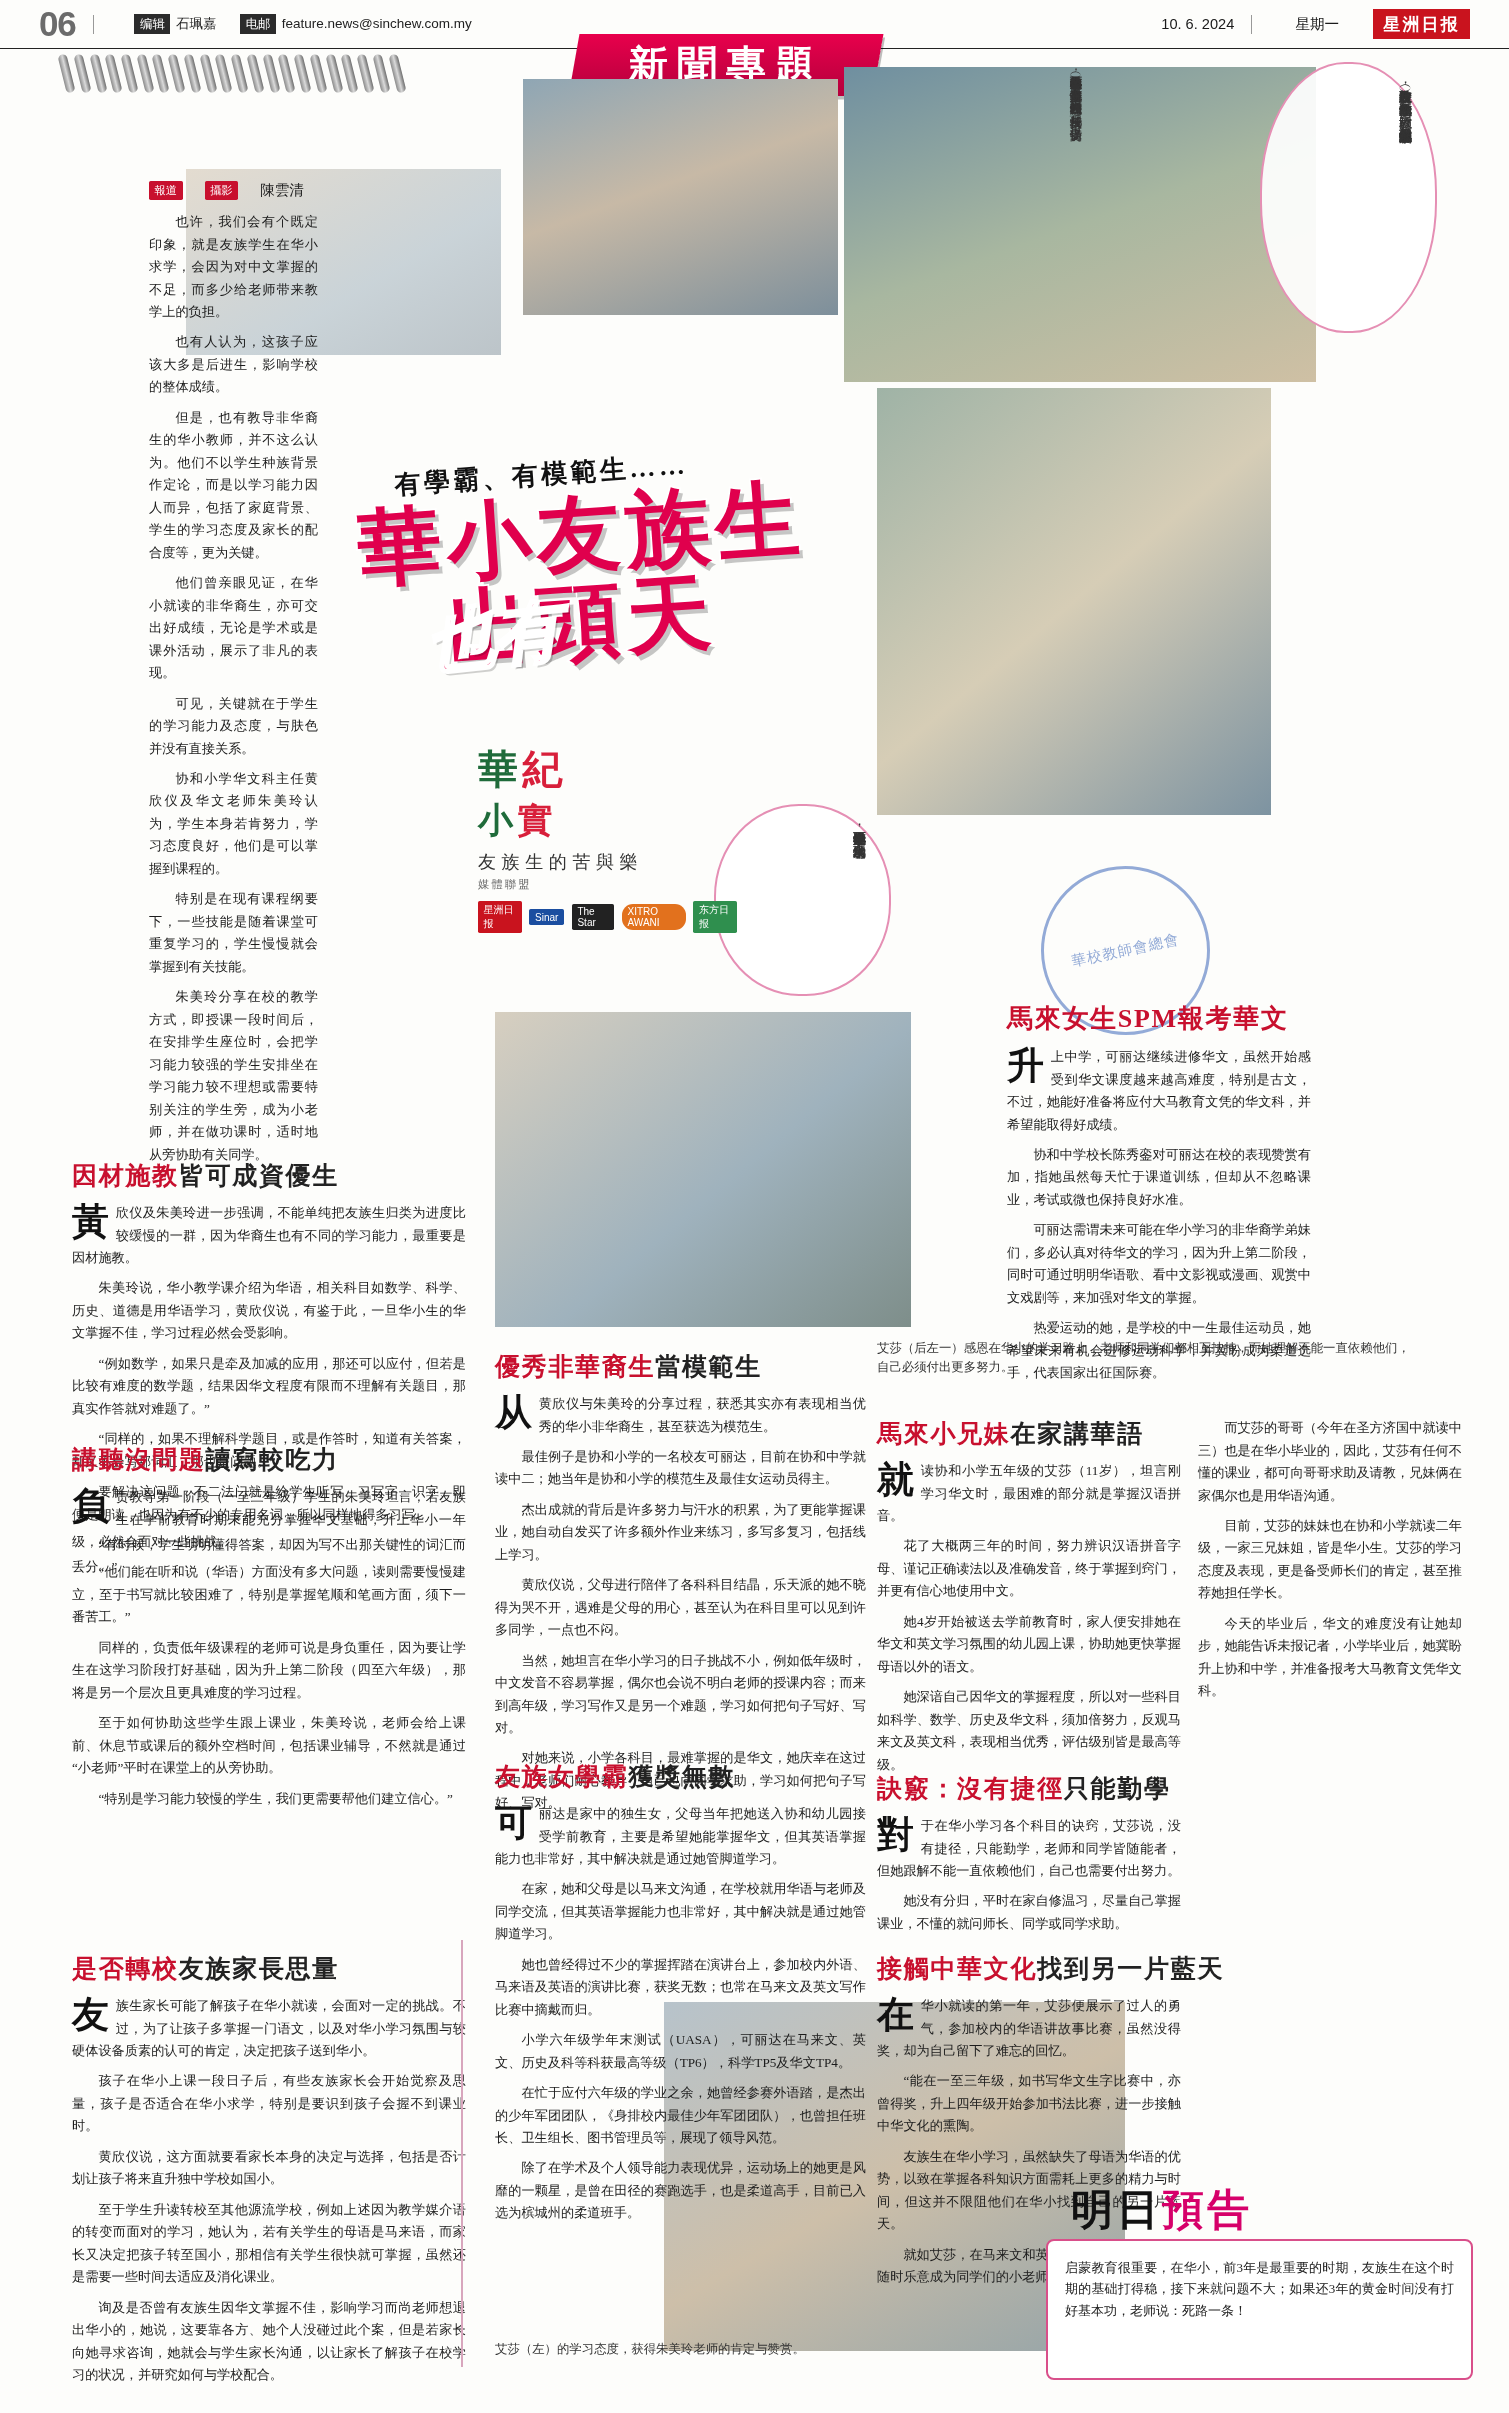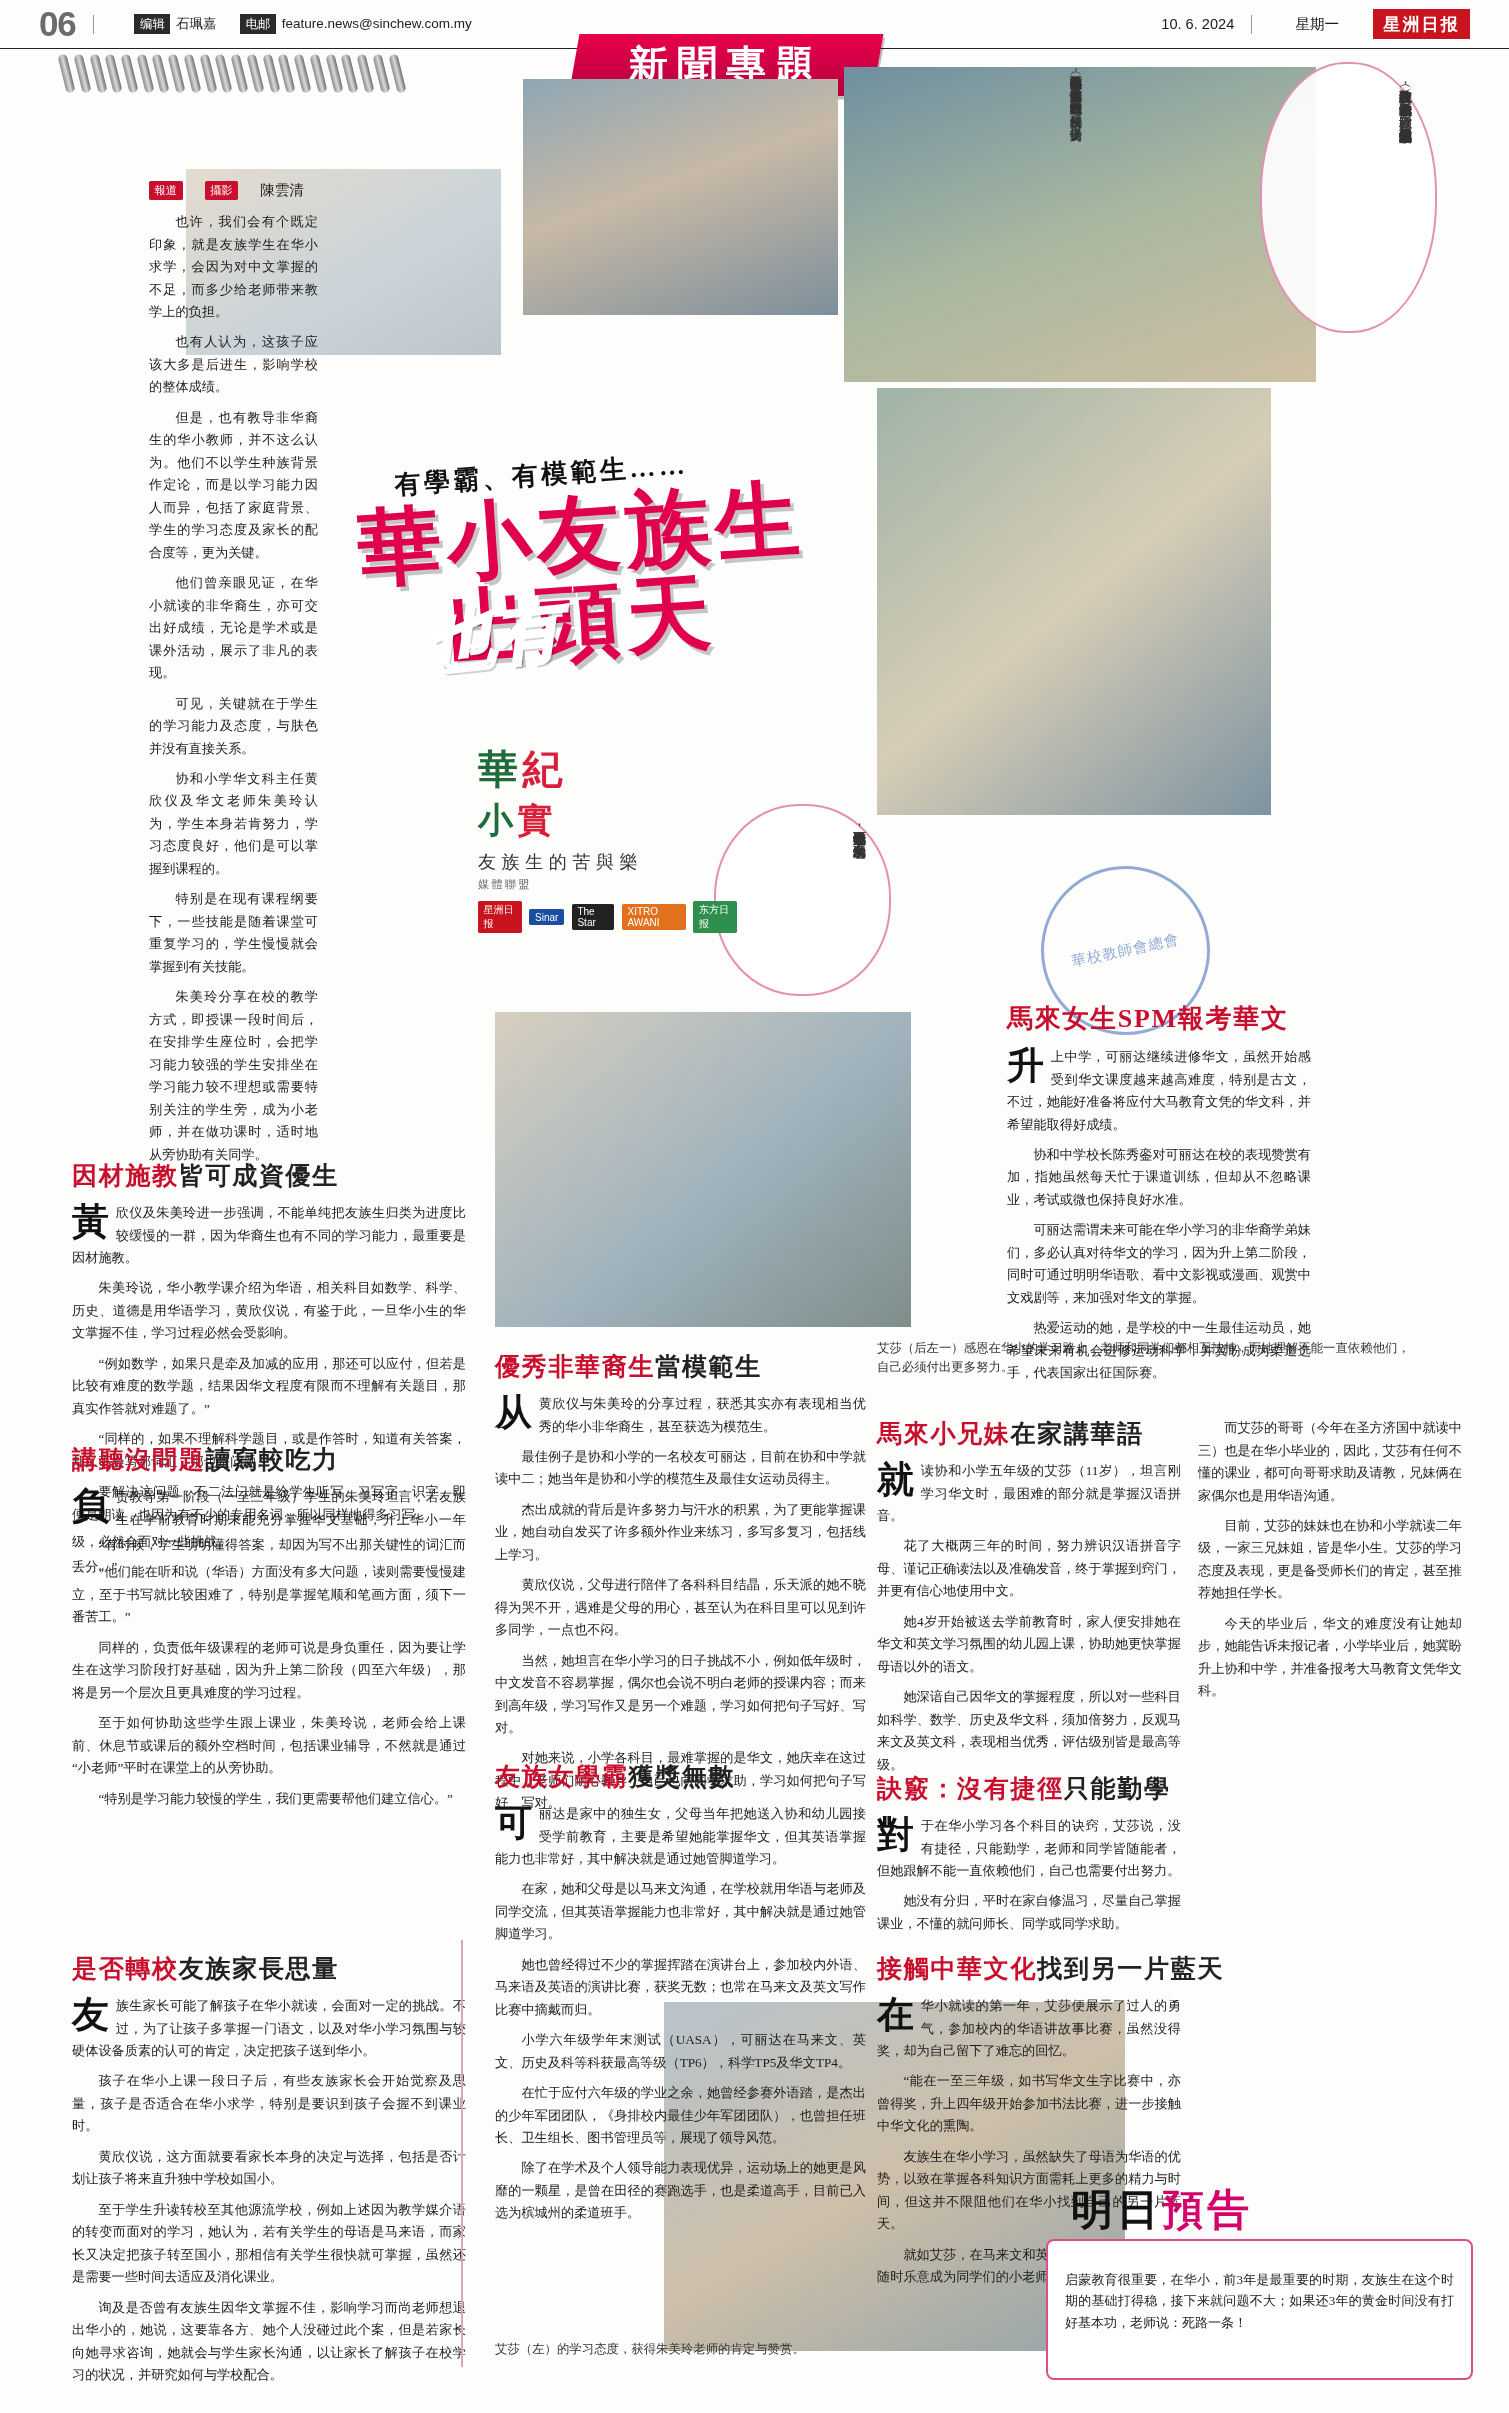--- a/index.html
+++ b/index.html
@@ -108,21 +108,21 @@
   .lk-main em{font-style:normal;color:#d81f3a;}
   .lk-sub{font-size:18px;letter-spacing:5.6px;color:#333;margin-top:5.6px;}
   .lk-tiny{font-size:11.2px;letter-spacing:2.2px;color:#666;margin-top:3.4px;}
   .lk-brands{display:flex;gap:7.9px;margin-top:9px;align-items:center;}
   .lk-brands span{
     font-family:"Liberation Sans",sans-serif;font-size:10px;color:#fff;
     background:#c9131e;padding:2.2px 5.6px;border-radius:1.7px;
   }
   .lk-brands span.b2{background:#1b4ea0;}
   .lk-brands span.b3{background:#222;}
-  .lk-brands span.b4{background:#e2711d;}
+  .lk-brands span.b4{background:#e2711d;border-radius:11px;}
   .lk-brands span.b5{background:#2f8f4e;}
 
   
   .bubble{
     position:absolute;border:2.2px solid #e58fb4;border-radius:48%;
     background:rgba(255,255,255,.92);
     padding:15.7px 19px;font-size:13px;line-height:21.4px;color:#333;
     writing-mode:vertical-rl;text-orientation:upright;
   }
   .plaincap{
@@ -157,21 +157,21 @@
     border:3.9px solid #5b7fc4;border-radius:50%;
     color:#5b7fc4;opacity:.65;transform:rotate(-12deg);
     display:flex;align-items:center;justify-content:center;
     font-size:14.6px;text-align:center;line-height:19px;letter-spacing:1.1px;
   }
 
   
   .preview{
     position:absolute;left:1046px;top:2239px;width:427px;height:141px;
     border:2.2px solid #d94f8a;border-radius:7.9px;background:#fff;
-    padding:28px 17px;box-sizing:border-box;
+    padding:16px 17px;box-sizing:border-box;
   }
   .preview .pv-text{font-size:13px;line-height:21.4px;color:#222;text-align:justify;}
   .pv-title{
     position:absolute;left:1071px;top:2182px;
     font-size:42px;font-weight:bold;letter-spacing:3.4px;
   }
   .pv-title .a{color:#111;}
   .pv-title .b{color:#d6006a;}
   .byline{
     position:absolute;font-size:14.6px;color:#222;

